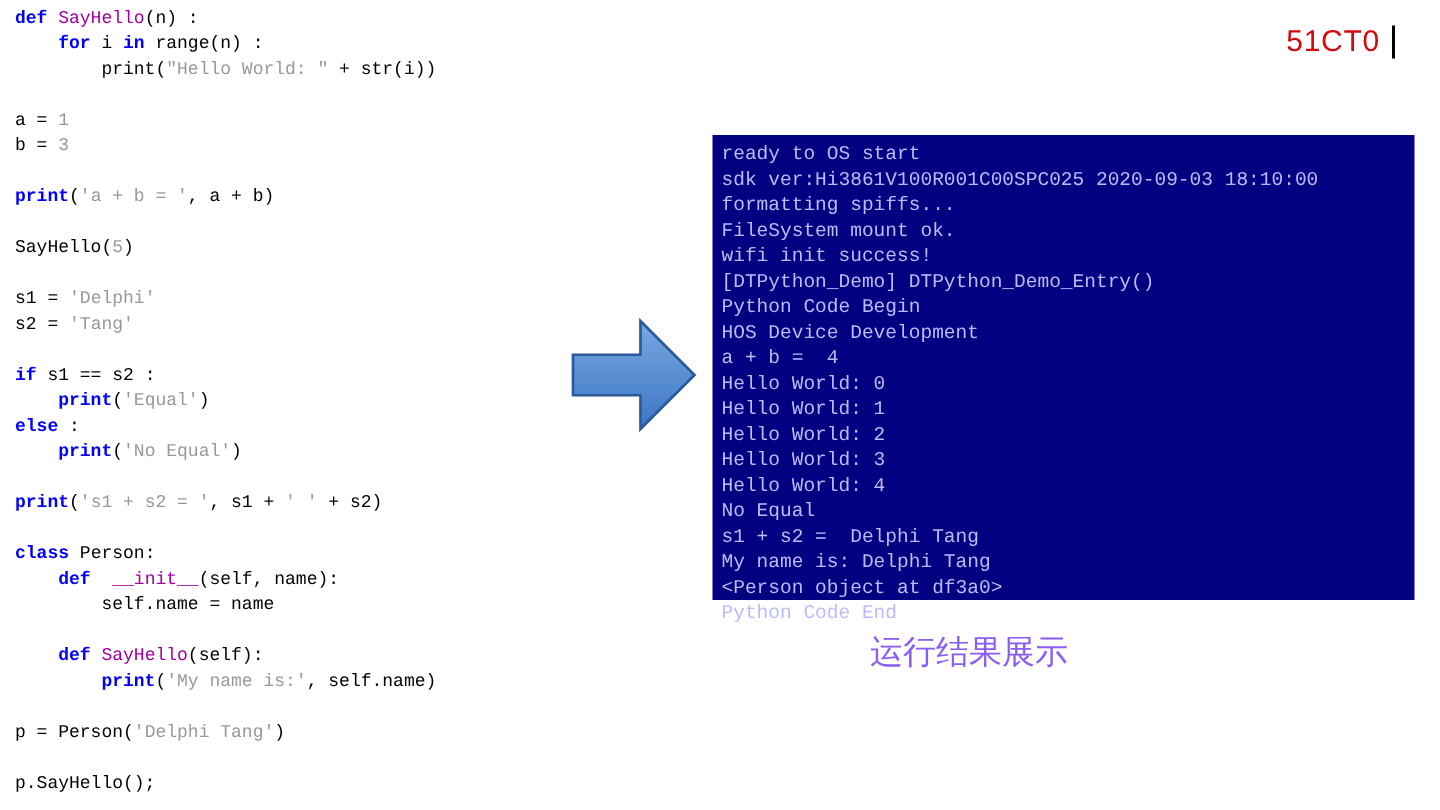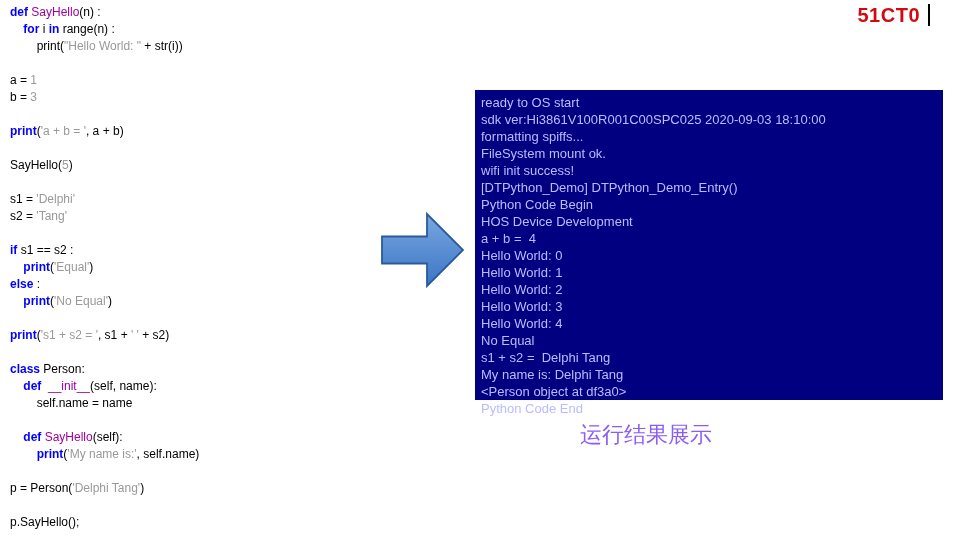--- a/index.html
+++ b/index.html
@@ -1,24 +1,24 @@
 <!DOCTYPE html>
 <html><head>
 <meta charset="utf-8">
 <style>
   html,body{margin:0;padding:0;width:960px;height:540px;background:#fff;font-family:"Microsoft YaHei",Arial,sans-serif;overflow:hidden}
-  .header{position:absolute;top:4px;right:22px;display:flex;font-weight:700}
+  .header{position:absolute;top:17px;right:22px;display:flex;font-weight:400}
   .header .l51{color:#d20a10;font-size:20px;letter-spacing:.5px}
   .header .bar{width:2px;height:22px;background:#000;margin:0 8px}
   .header .harm{color:#000;font-size:20px}
-  .code{position:absolute;left:10px;top:4px;width:365px;height:530px;background:#fff;font-family:Liberation Sans, sans-serif;font-size:12px;line-height:17px;color:#000;white-space:pre}
+  .code{position:absolute;left:10px;top:4px;width:365px;height:530px;background:#fff;font-family:Liberation Mono, monospace;font-size:12px;line-height:17px;color:#000;white-space:pre}
   .kw{color:#0000ff;font-weight:700}
   .fn{color:#a000a0}
   .str{color:#999}
-  .term{position:absolute;left:475px;top:90px;width:468px;height:310px;background:#000080;color:#bbbbff;font-family:Liberation Sans, sans-serif;font-size:13px;line-height:17px;padding:4px 6px;box-sizing:border-box;white-space:pre}
+  .term{position:absolute;left:475px;top:90px;width:468px;height:310px;background:#000080;color:#bbbbff;font-family:Liberation Mono, monospace;font-size:13px;line-height:17px;padding:4px 6px;box-sizing:border-box;white-space:pre}
   .arrow{position:absolute;left:375px;top:205px;width:95px;height:90px}
   .arrow svg{width:100%;height:100%}
   .cap{position:absolute;left:580px;top:420px;font-size:22px;color:#8b5cf6}
 </style>
 </head>
 <body>
 
 <div class="header">
   <span class="l51">51CT0</span>
   <span class="bar"></span>

